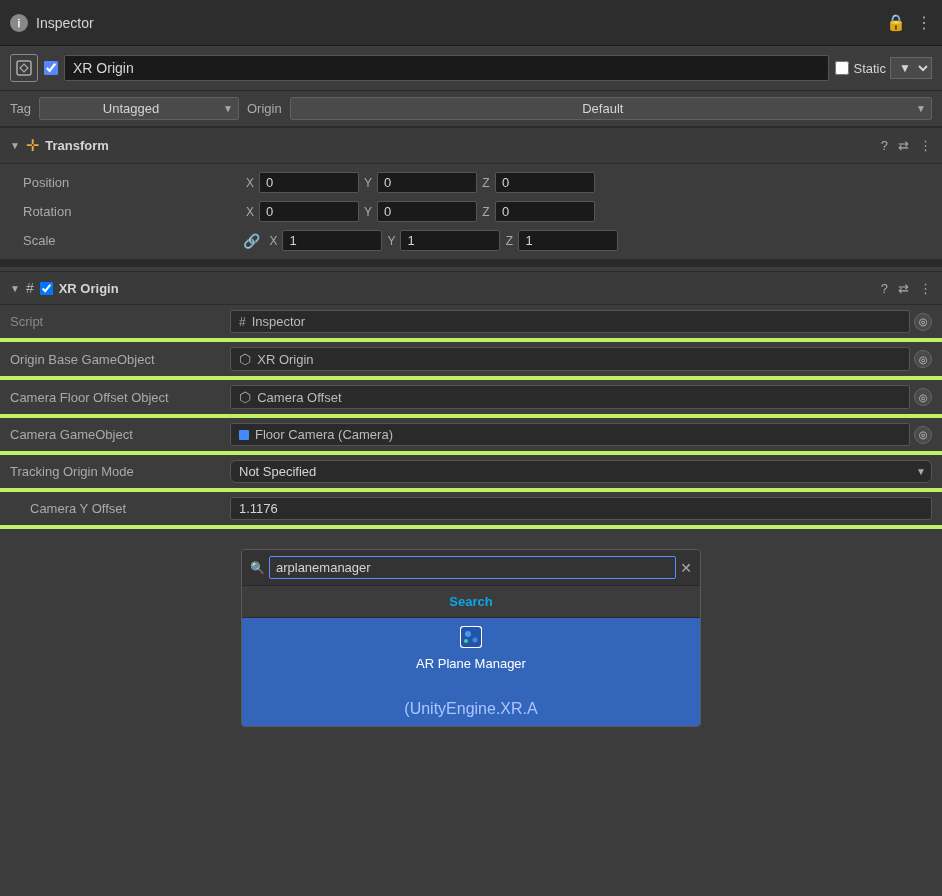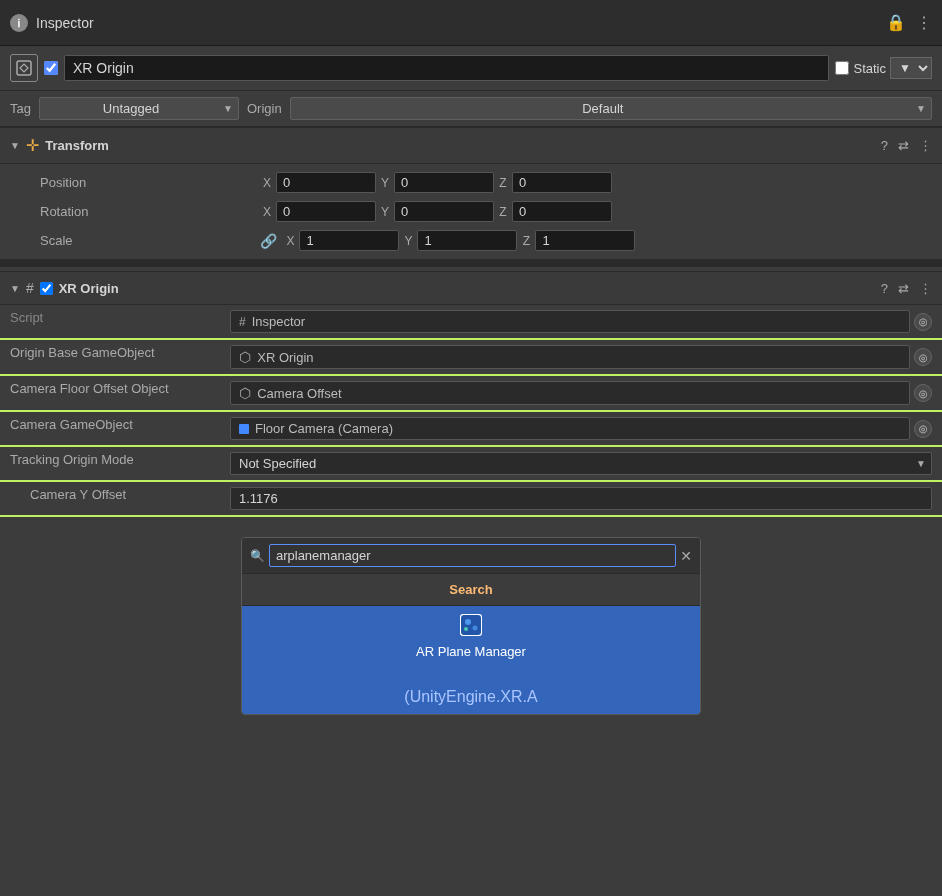--- a/index.html
+++ b/index.html
@@ -157,21 +157,21 @@
     }
 
     
     .component-body {
       background: #3c3c3c;
       padding: 4px 0;
     }
     .prop-row {
       display: flex;
       align-items: center;
-      padding: 4px 10px 4px 40px;
+      padding: 4px 10px 4px 23px;
       min-height: 28px;
     }
     .prop-label {
       width: 220px;
       color: #aaa;
       font-size: 13px;
       flex-shrink: 0;
     }
     .prop-fields {
       display: flex;
@@ -197,23 +197,24 @@
     .lock-icon-small {
       color: #888; font-size: 14px; margin-right: 4px;
     }
 
     
     .xr-section {
       margin-top: 4px;
     }
     .xr-prop-row {
       display: flex;
+      align-items: center;
       padding: 5px 10px 5px 10px;
       min-height: 28px;
-      border-bottom: 2px solid #bef264;
+      border-bottom: 4px solid #bef264;
     }
     .xr-prop-label {
       width: 220px;
       color: #aaa;
       font-size: 13px;
       flex-shrink: 0;
     }
     .xr-prop-value-with-btn {
       flex: 1;
       display: flex;
@@ -259,21 +260,21 @@
       position: relative;
       display: flex; align-items: center;
     }
     .full-select {
       width: 100%;
       background: #2a2a2a;
       border: 1px solid #555;
       color: #d4d4d4;
       padding: 3px 24px 3px 8px;
       font-size: 13px;
-      border-radius: 1px;
+      border-radius: 6px;
       appearance: none;
       cursor: pointer;
     }
     .full-select-arrow {
       position: absolute;
       right: 6px;
       pointer-events: none;
       color: #aaa;
       font-size: 10px;
     }
@@ -332,21 +333,21 @@
       cursor: pointer;
       font-size: 14px;
       margin-left: 4px;
       background: none;
       border: none;
     }
     .search-label-row {
       text-align: center;
       padding: 8px;
       font-weight: bold;
-      color: #fdba74;
+      color: #0ea5e9;
       border-bottom: 1px solid #2a2a2a;
       background: #3c3c3c;
     }
     .component-result-row {
       display: flex;
       align-items: center;
       padding: 8px 12px;
       background: #3366bb;
       color: #fff;
       gap: 8px;

